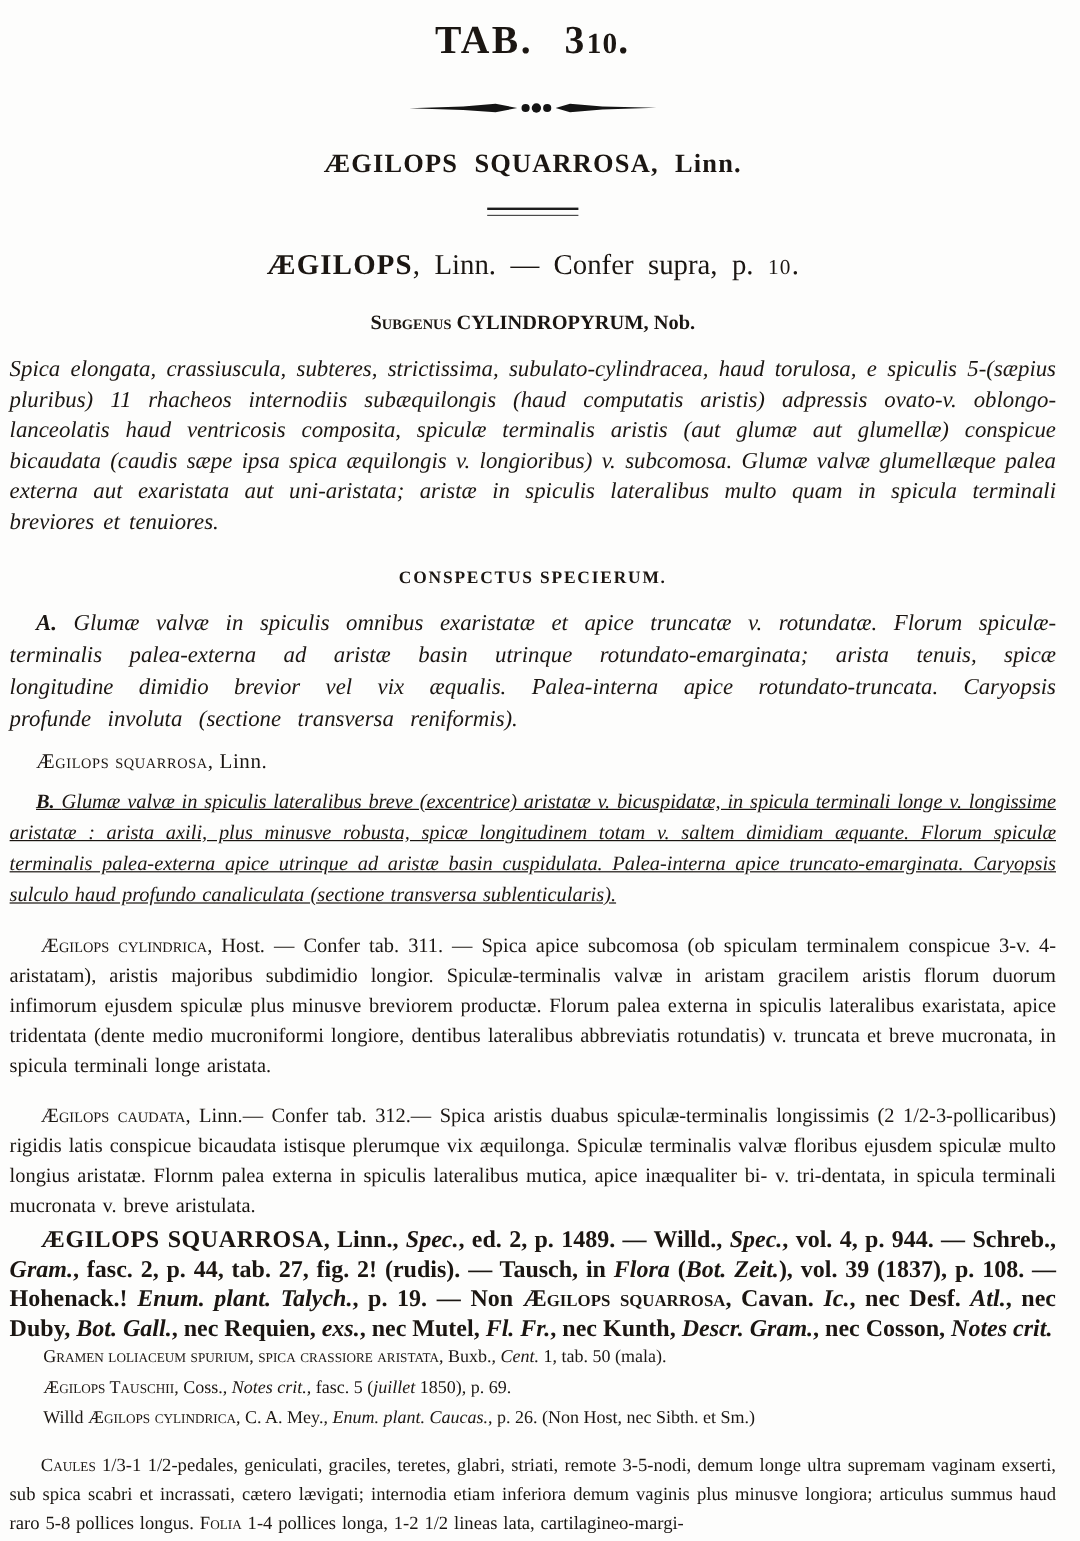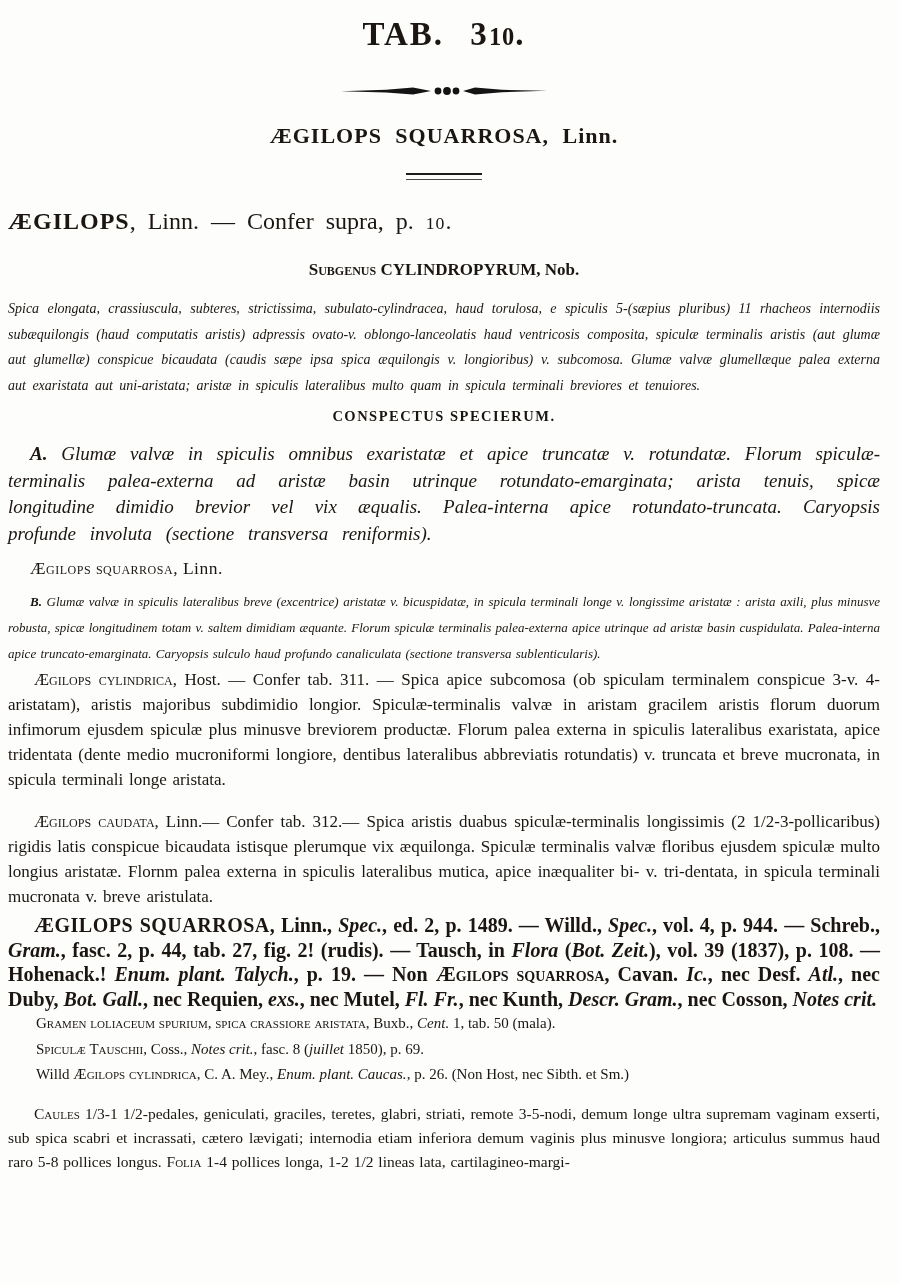--- a/index.html
+++ b/index.html
@@ -55,41 +55,41 @@
   }
   .heading-rule {
     margin: 24px auto 0;
     width: 76px;
     height: 4px;
     border-top: 2px solid #1d1d1d;
     border-bottom: 1px solid #4a4a4a;
   }
   .genus-heading {
     margin-top: 26px;
-    text-align: left;
+    text-align: center;
     font-size: 24px;
     line-height: 30px;
     word-spacing: 6px;
   }
   .genus-heading .s-b { letter-spacing: 1px; }
   .subgenus-heading {
     margin-top: 22px;
     text-align: center;
     font-size: 17px;
     line-height: 20px;
   }
   .diagnosis {
     margin-top: 16px;
-    font-size: 14px;
+    font-size: 19px;
     line-height: 25.5px;
     text-align: justify;
     word-spacing: 3px;
   }
   .conspectus-heading {
-    margin-top: 10px;
+    margin-top: 26px;
     text-align: center;
     font-size: 14.5px;
     line-height: 17px;
     font-weight: bold;
     letter-spacing: 1.5px;
   }
   .section-a {
     margin-top: 16px;
     font-size: 19px;
     line-height: 26.5px;
@@ -99,34 +99,35 @@
   }
   .species-a-line {
     margin-top: 10px;
     font-size: 17.5px;
     line-height: 22px;
     text-indent: 22px;
     letter-spacing: 0.5px;
   }
   .section-b {
     margin-top: 10px;
-    font-size: 13px;
+    font-size: 17px;
     line-height: 26px;
     text-align: justify;
     text-indent: 22px;
     word-spacing: 1px;
+    text-decoration: underline;
   }
   .species-par {
     font-size: 17px;
     line-height: 25px;
     text-align: justify;
     text-indent: 26px;
     word-spacing: 1.5px;
   }
-  .species-par.cylindrica { }
+  .species-par.cylindrica { margin-top: 16px; }
   .species-par.caudata    { margin-top: 17px; }
   .synonymy {
     margin-top: 4px;
     font-size: 20px;
     line-height: 24.5px;
     text-align: justify;
     text-indent: 26px;
     font-weight: 600;
   }
   .synonymy .s-b { letter-spacing: 0.5px; }
@@ -183,19 +184,19 @@
   <div class="section-b"><span class="s-bi">B. </span><span class="s-i">Glumæ valvæ in spiculis lateralibus breve (excentrice) aristatæ v. bicuspidatæ, in spicula terminali longe v. longissime aristatæ : arista axili, plus minusve robusta, spicæ longitudinem totam v. saltem dimidiam æquante. Florum spiculæ terminalis palea-externa apice utrinque ad aristæ basin cuspidulata. Palea-interna apice truncato-emarginata. Caryopsis sulculo haud profundo canaliculata (sectione transversa sublenticularis).</span></div>
 
   <div class="species-par cylindrica"><span class="s-sc">Ægilops cylindrica</span><span>, Host. — Confer tab. 311. — Spica apice subcomosa (ob spiculam terminalem conspicue 3-v. 4-aristatam), aristis majoribus subdimidio longior. Spiculæ-terminalis valvæ in aristam gracilem aristis florum duorum infimorum ejusdem spiculæ plus minusve breviorem productæ. Florum palea externa in spiculis lateralibus exaristata, apice tridentata (dente medio mucroniformi longiore, dentibus lateralibus abbreviatis rotundatis) v. truncata et breve mucronata, in spicula terminali longe aristata.</span></div>
 
   <div class="species-par caudata"><span class="s-sc">Ægilops caudata</span><span>, Linn.— Confer tab. 312.— Spica aristis duabus spiculæ-terminalis longissimis (2 1/2-3-pollicaribus) rigidis latis conspicue bicaudata istisque plerumque vix æquilonga. Spiculæ terminalis valvæ floribus ejusdem spiculæ multo longius aristatæ. Flornm palea externa in spiculis lateralibus mutica, apice inæqualiter bi- v. tri-dentata, in spicula terminali mucronata v. breve aristulata.</span></div>
 
   <div class="synonymy"><span class="s-b">ÆGILOPS SQUARROSA</span><span>, Linn., </span><span class="s-i">Spec.</span><span>, ed. 2, p. 1489. — Willd., </span><span class="s-i">Spec.</span><span>, vol. 4, p. 944. — Schreb., </span><span class="s-i">Gram.</span><span>, fasc. 2, p. 44, tab. 27, fig. 2! (rudis). — Tausch, in </span><span class="s-i">Flora</span><span> (</span><span class="s-i">Bot. Zeit.</span><span>), vol. 39 (1837), p. 108. — Hohenack.! </span><span class="s-i">Enum. plant. Talych.</span><span>, p. 19. — Non </span><span class="s-sc">Ægilops squarrosa</span><span>, Cavan. </span><span class="s-i">Ic.</span><span>, nec Desf. </span><span class="s-i">Atl.</span><span>, nec Duby, </span><span class="s-i">Bot. Gall.</span><span>, nec Requien, </span><span class="s-i">exs.</span><span>, nec Mutel, </span><span class="s-i">Fl. Fr.</span><span>, nec Kunth, </span><span class="s-i">Descr. Gram.</span><span>, nec Cosson, </span><span class="s-i">Notes crit.</span></div>
 
   <div class="citations">
     <div class="citation-line"><span class="s-sc">Gramen loliaceum spurium, spica crassiore aristata</span><span>, Buxb., </span><span class="s-i">Cent.</span><span> 1, tab. 50 (mala).</span></div>
-    <div class="citation-line"><span class="s-sc">Spiculæ Tauschii</span><span>, Coss., </span><span class="s-i">Notes crit.</span><span>, fasc. 8 (</span><span class="s-i">juillet</span><span> 1850), p. 69.</span></div>
+    <div class="citation-line"><span class="s-sc">Ægilops Tauschii</span><span>, Coss., </span><span class="s-i">Notes crit.</span><span>, fasc. 5 (</span><span class="s-i">juillet</span><span> 1850), p. 69.</span></div>
     <div class="citation-line"><span>Willd </span><span class="s-sc">Ægilops cylindrica</span><span>, C. A. Mey., </span><span class="s-i">Enum. plant. Caucas.</span><span>, p. 26. (Non Host, nec Sibth. et Sm.)</span></div>
   </div>
 
   <div class="caules"><span class="s-sc">Caules</span><span> 1/3-1 1/2-pedales, geniculati, graciles, teretes, glabri, striati, remote 3-5-nodi, demum longe ultra supremam vaginam exserti, sub spica scabri et incrassati, cætero lævigati; internodia etiam inferiora demum vaginis plus minusve longiora; articulus summus haud raro 5-8 pollices longus. </span><span class="s-sc">Folia</span><span> 1-4 pollices longa, 1-2 1/2 lineas lata, cartilagineo-margi-</span></div>
 
 </div>
 
 </body></html>

